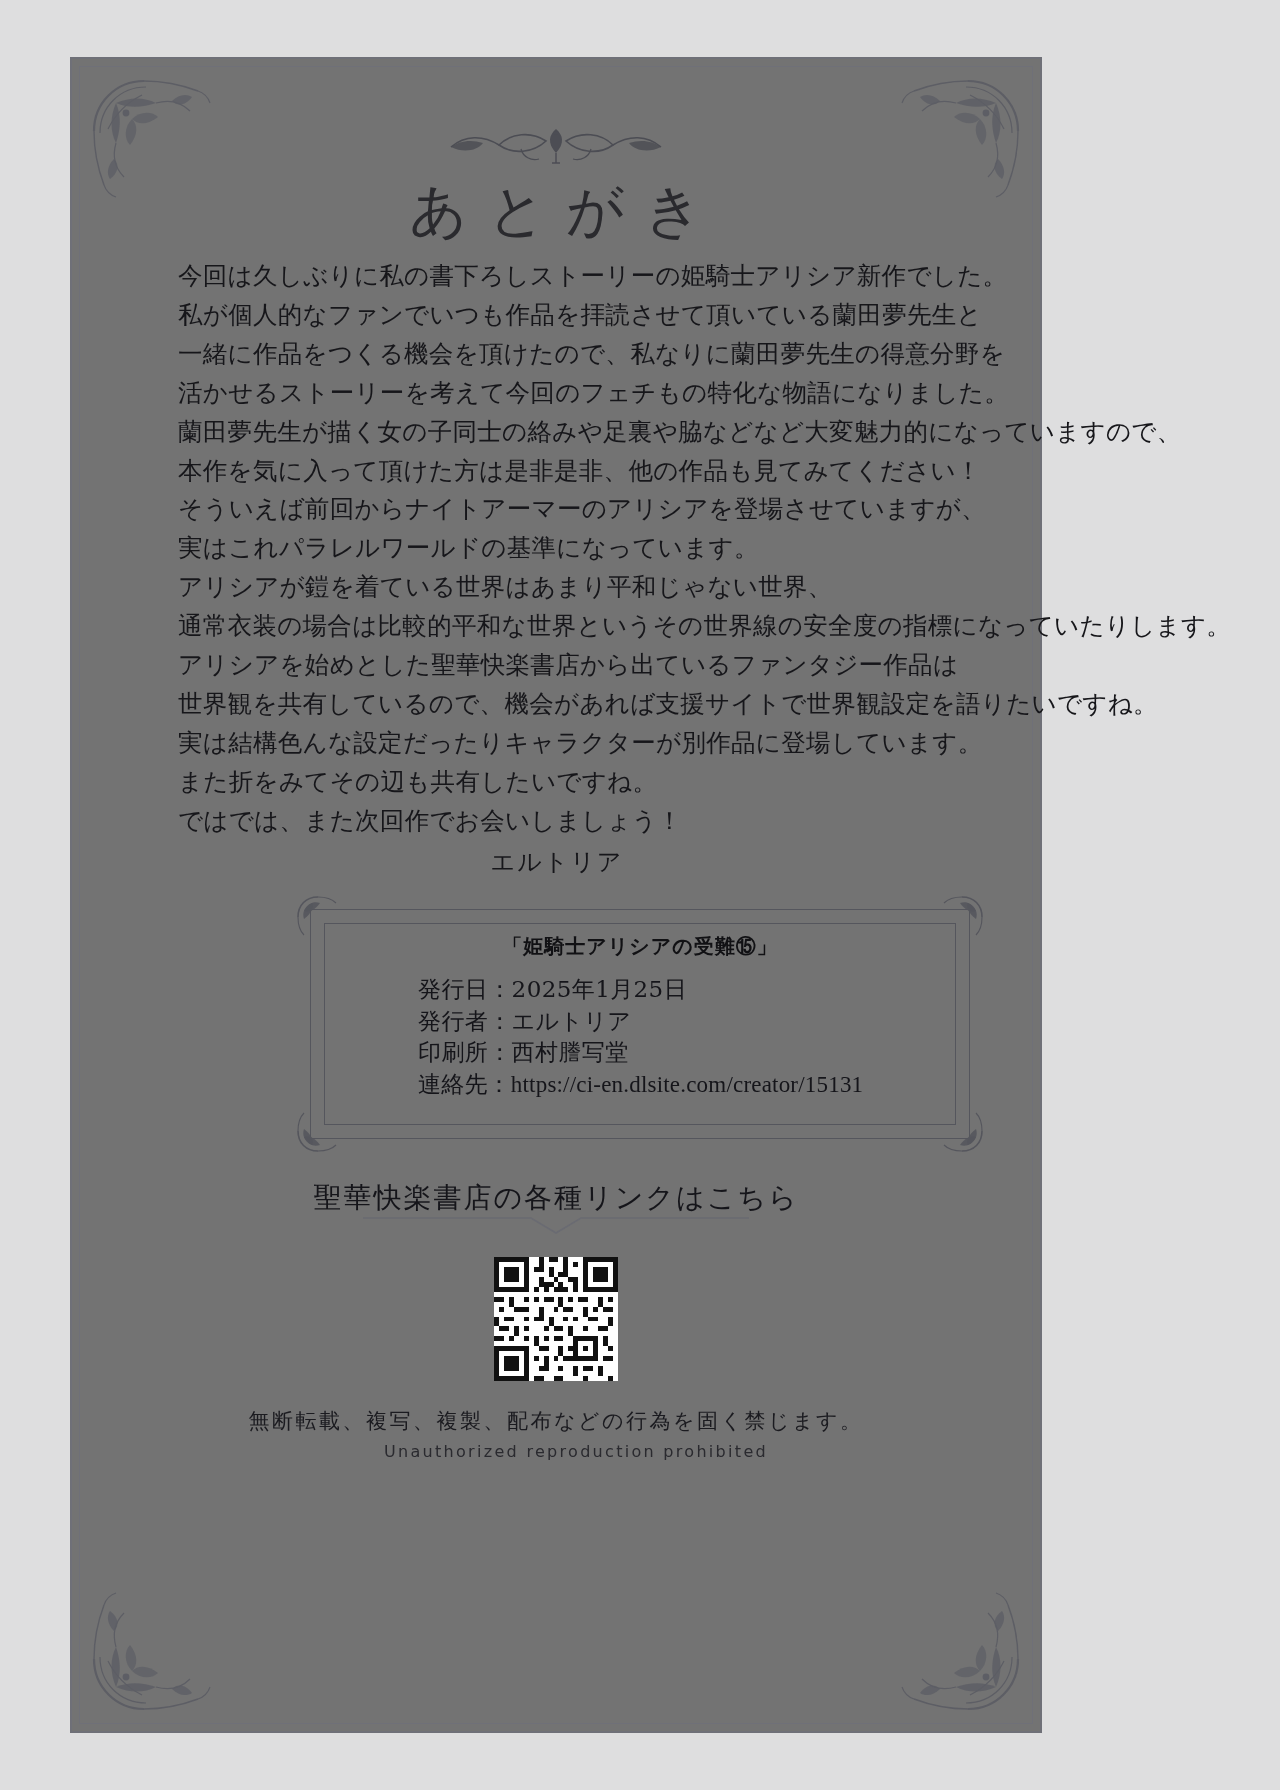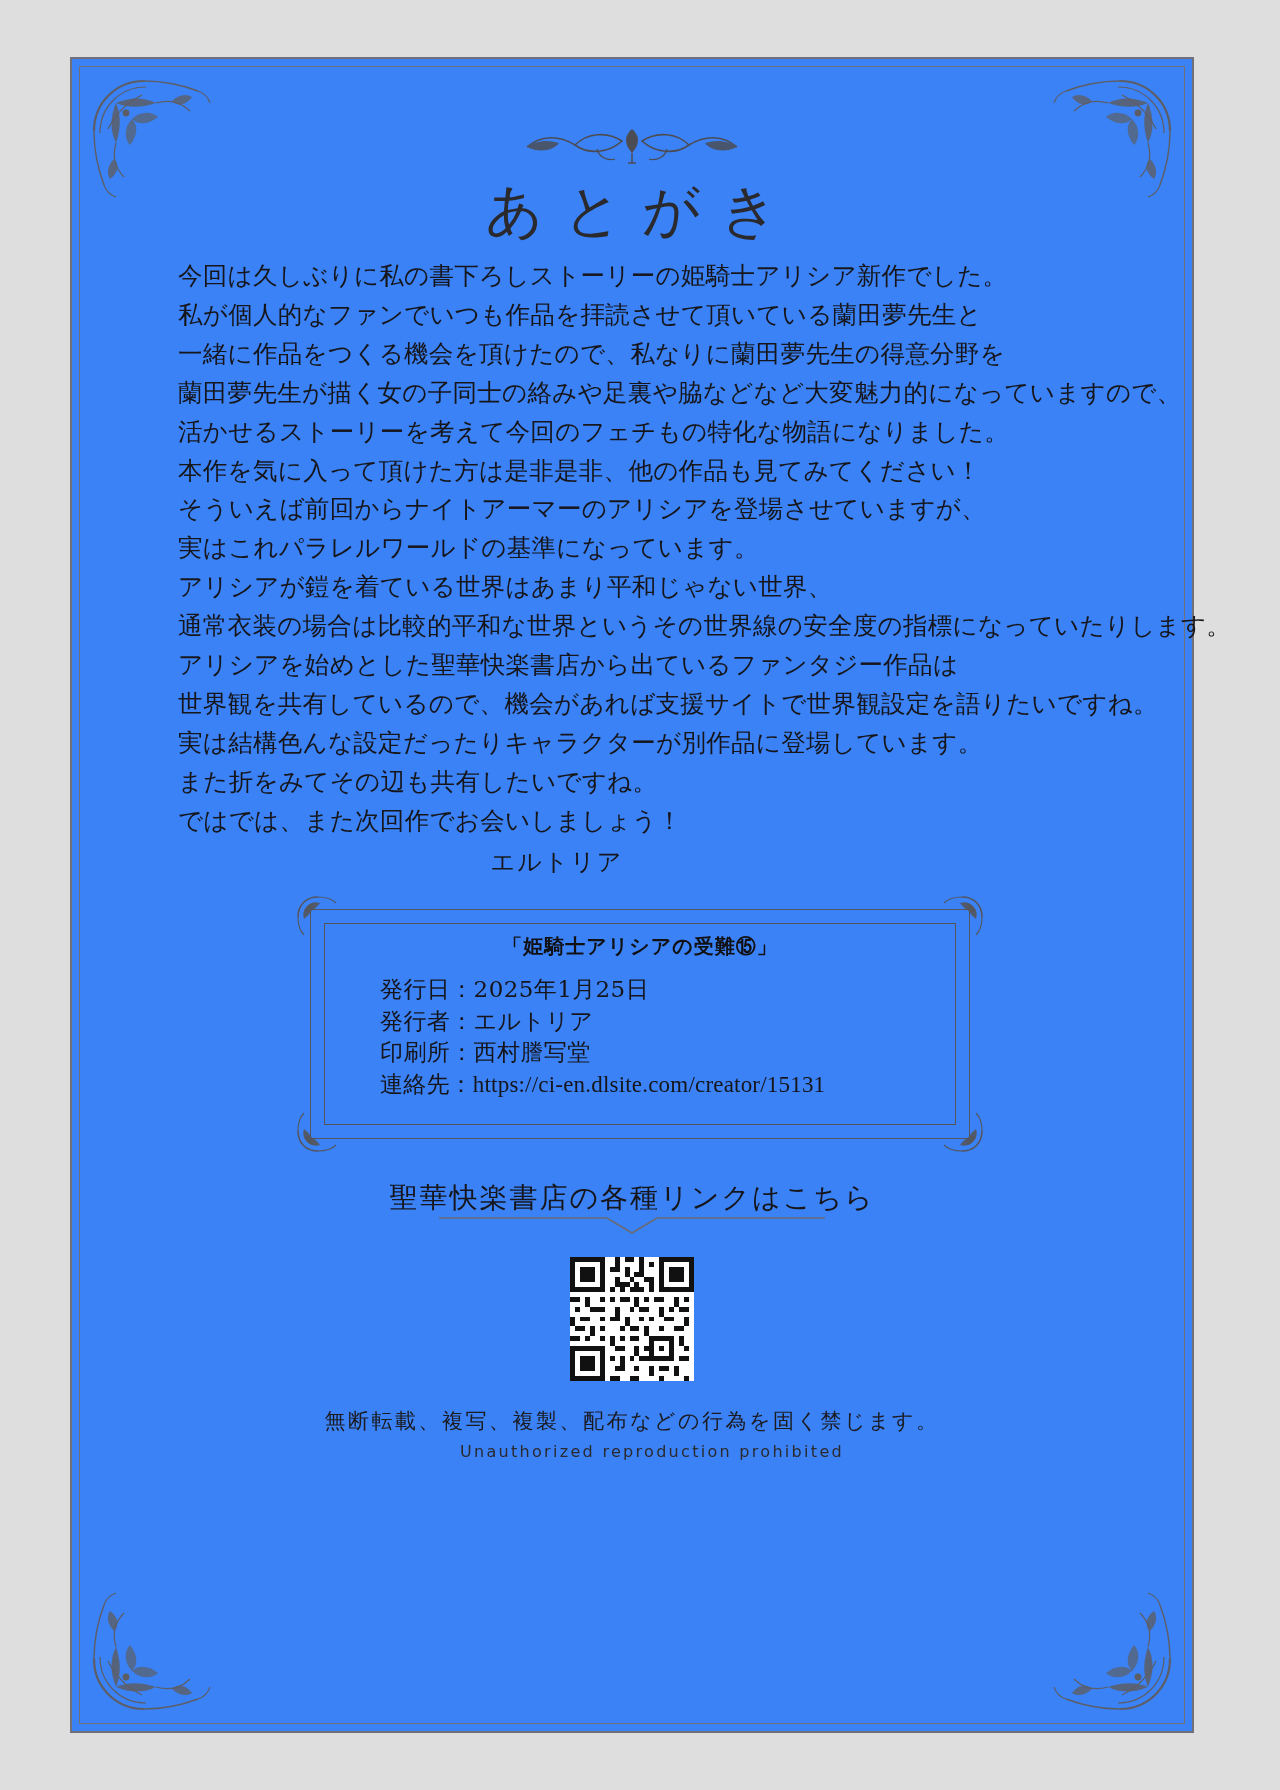--- a/index.html
+++ b/index.html
@@ -13,23 +13,23 @@
     font-family: "Liberation Serif", "DejaVu Serif", serif;
     color: #1d1d1d;
     overflow: hidden;
   }
 
   
   .page {
     position: absolute;
     left: 70px;
     top: 57px;
-    width: 1124px;
+    width: 972px;
     height: 1676px;
-    background: #3b82f6;
+    background: #737373;
     box-sizing: border-box;
   }
   .page-border-outer {
     position: absolute;
     left: 0; top: 0; right: 0; bottom: 0;
     border: 2px solid #6f7078;
     box-sizing: border-box;
   }
   .page-border-inner {
     position: absolute;
@@ -136,21 +136,21 @@
   .colo-title {
     text-align: center;
     font-family: "DejaVu Serif", serif;
     font-size: 20px;
     font-weight: 700;
     color: #111114;
     letter-spacing: 1px;
     margin-bottom: 14px;
   }
   .colo-lines {
-    padding-left: 70px;
+    padding-left: 108px;
   }
   .colo-lines div {
     font-family: "DejaVu Serif", serif;
     font-size: 23px;
     line-height: 1.38;
     color: #15151a;
     white-space: nowrap;
     letter-spacing: 0.4px;
   }
   .colo-lines .url {
@@ -320,22 +320,22 @@
         <circle cx="185" cy="14" r="2.2" fill="currentColor" stroke="none"></circle>
       </svg>
     </div>
     <div class="doc-title">あとがき</div>
   </div>
 
   <div class="afterword">
     <p>今回は久しぶりに私の書下ろしストーリーの姫騎士アリシア新作でした。</p>
     <p>私が個人的なファンでいつも作品を拝読させて頂いている蘭田夢先生と</p>
     <p>一緒に作品をつくる機会を頂けたので、私なりに蘭田夢先生の得意分野を</p>
+    <p>活かせるストーリーを考えて今回のフェチもの特化な物語になりました。</p>
     <p>蘭田夢先生が描く女の子同士の絡みや足裏や脇などなど大変魅力的になっていますので、</p>
-    <p>活かせるストーリーを考えて今回のフェチもの特化な物語になりました。</p>
     <p>本作を気に入って頂けた方は是非是非、他の作品も見てみてください！</p>
     <p>そういえば前回からナイトアーマーのアリシアを登場させていますが、</p>
     <p>実はこれパラレルワールドの基準になっています。</p>
     <p>アリシアが鎧を着ている世界はあまり平和じゃない世界、</p>
     <p>通常衣装の場合は比較的平和な世界というその世界線の安全度の指標になっていたりします。</p>
     <p>アリシアを始めとした聖華快楽書店から出ているファンタジー作品は</p>
     <p>世界観を共有しているので、機会があれば支援サイトで世界観設定を語りたいですね。</p>
     <p>実は結構色んな設定だったりキャラクターが別作品に登場しています。</p>
     <p>また折をみてその辺も共有したいですね。</p>
     <p>ではでは、また次回作でお会いしましょう！</p>

